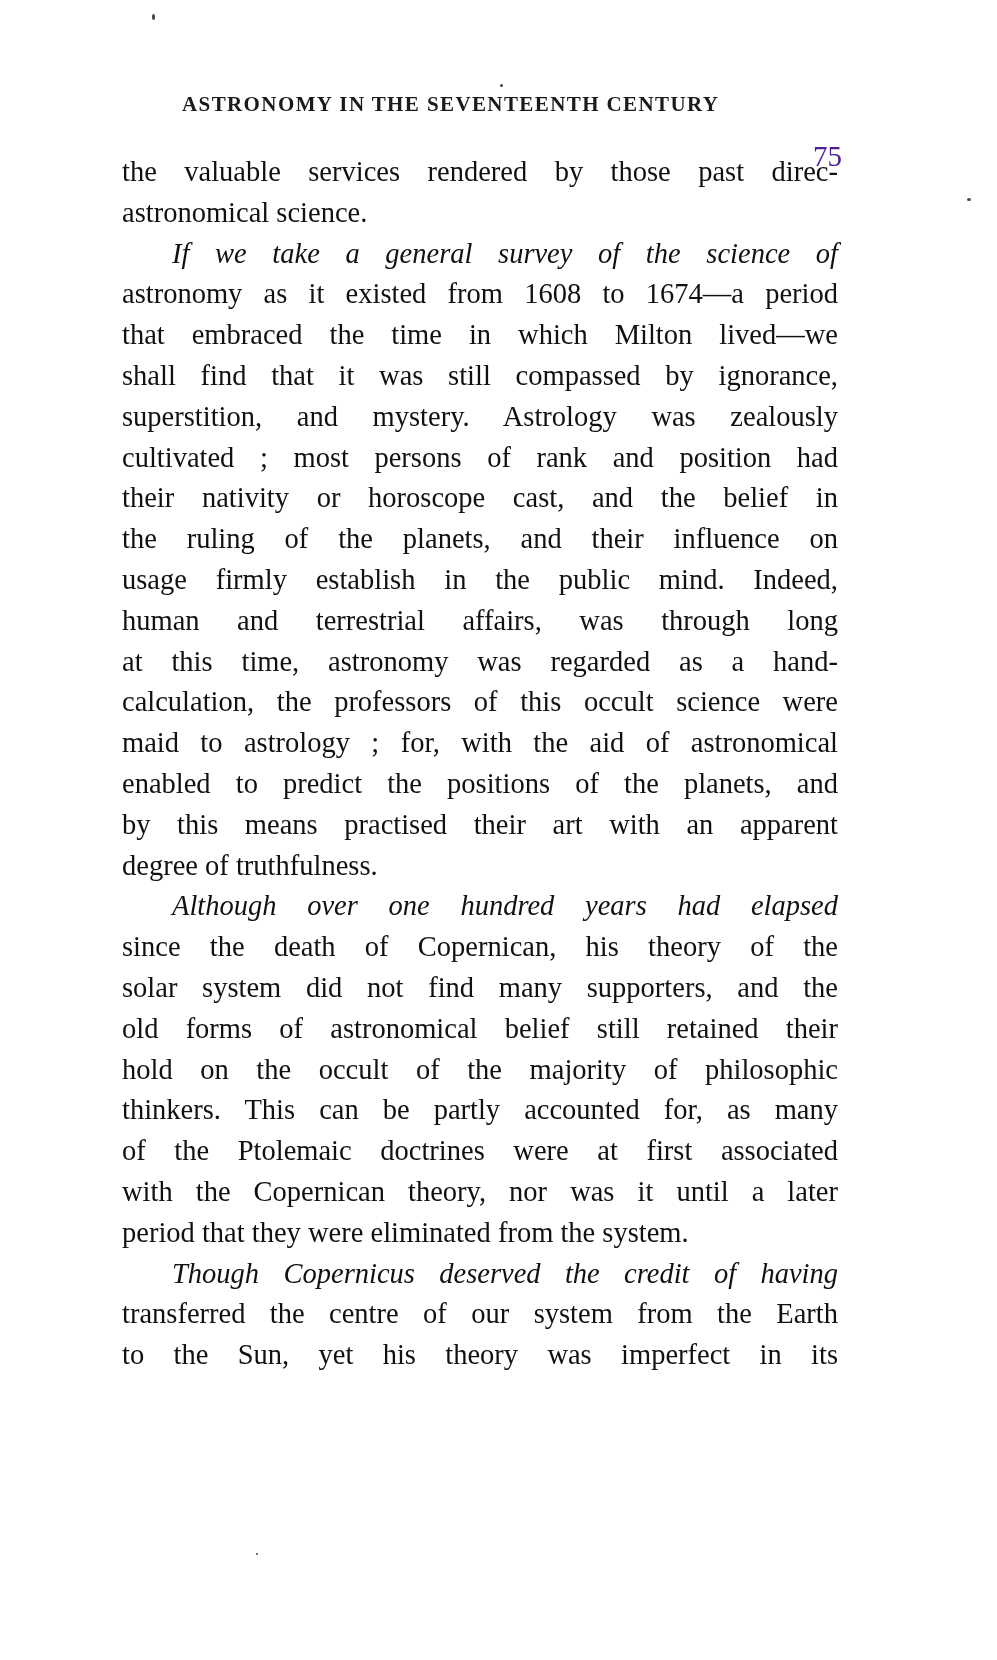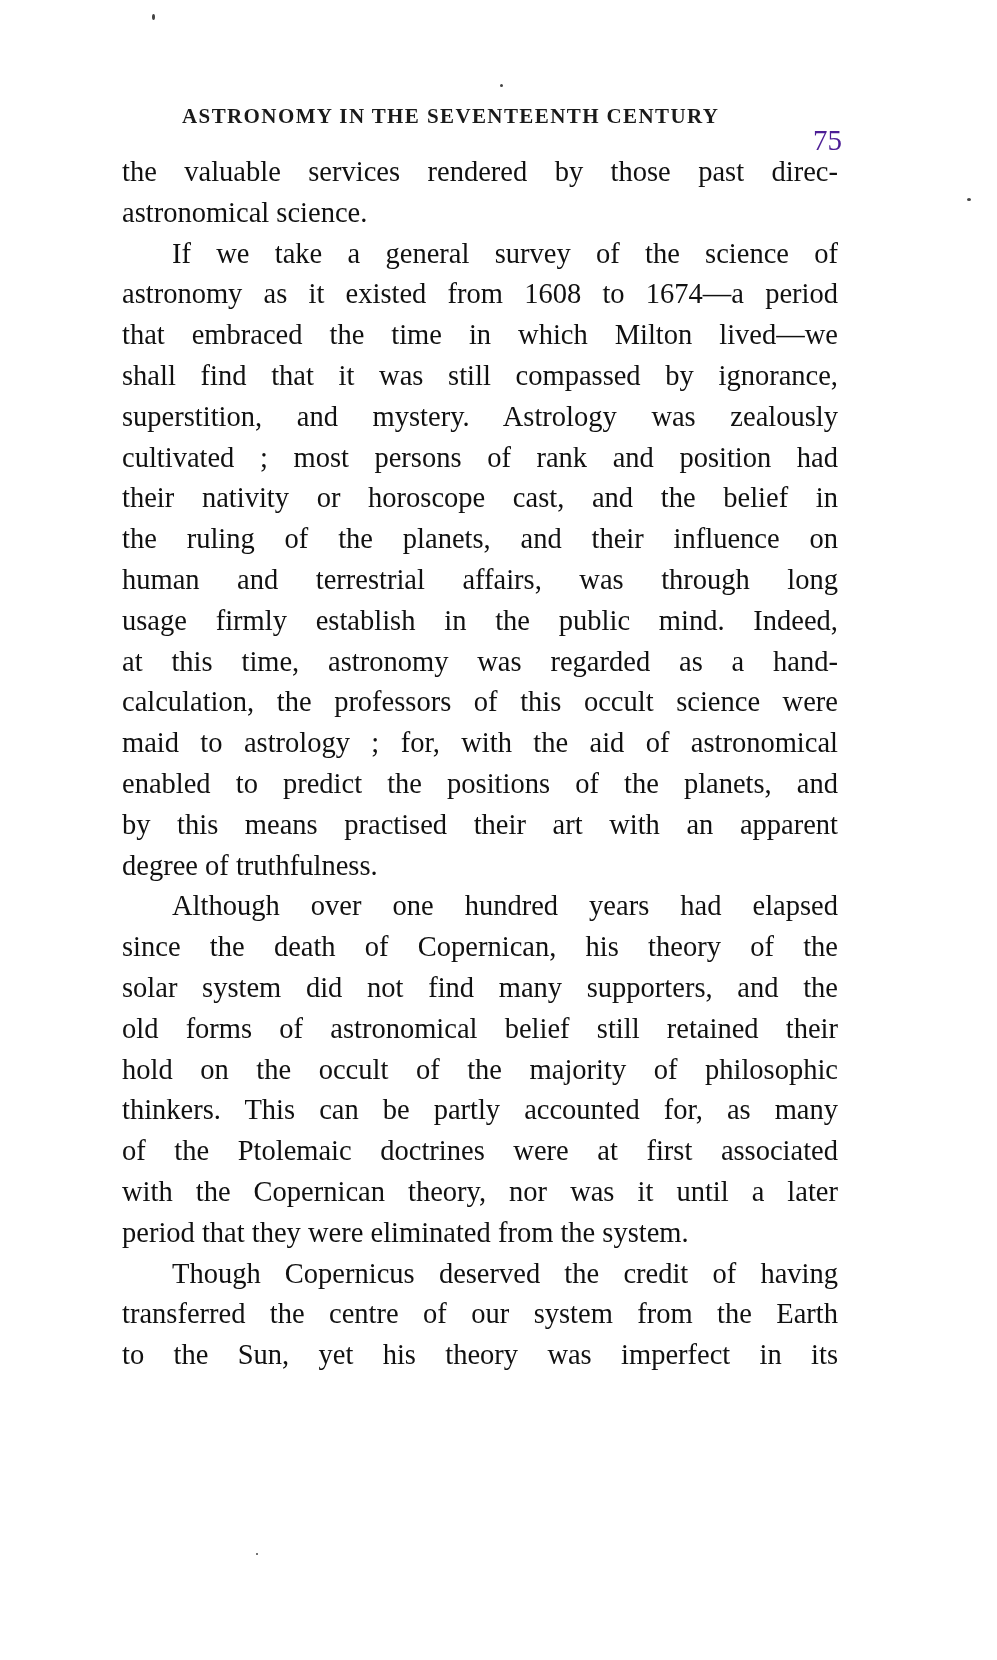--- a/index.html
+++ b/index.html
@@ -3,37 +3,37 @@
 <meta charset="utf-8">
 <style>
   html, body { margin: 0; padding: 0; background: #ffffff; }
   body { width: 997px; height: 1660px; position: relative; overflow: hidden; }
   .page {
     position: absolute; left: 0; top: 0; width: 997px; height: 1660px;
     background: #ffffff; color: #111;
     font-family: "Liberation Serif", "DejaVu Serif", serif;
   }
   .running-head {
-    position: absolute; left: 182px; top: 76px; width: 660px;
-    display: flex; justify-content: space-between; align-items: center;
+    position: absolute; left: 182px; top: 92px; width: 660px;
+    display: flex; justify-content: space-between; align-items: flex-start;
   }
   .running-title {
     font-size: 21px; letter-spacing: 1.4px; font-weight: bold; color: #1a1a1a;
   }
   .page-number { font-size: 29px; color: #4c1d95; margin-top: 48px; }
   .body-text {
     position: absolute; left: 122px; top: 152px; width: 716px;
   }
   .line {
     font-size: 28.5px; line-height: 40.8px; height: 40.8px;
     white-space: nowrap; text-align: justify; text-align-last: justify;
     color: #111;
   }
   .line.last { text-align-last: left; }
-  .line.indent { padding-left: 50px; }
+  .line.indent { padding-left: 50px; font-style: italic; }
   .speck { position: absolute; background: #444; border-radius: 50%; }
 </style>
 </head>
 <body>
 
 <div class="page">
   <div class="running-head">
     <span class="running-title">ASTRONOMY IN THE SEVENTEENTH CENTURY</span>
     <span class="page-number">75</span>
   </div>
@@ -42,22 +42,22 @@
       <div class="line">the valuable services rendered by those past direc-</div>
       <div class="line last">astronomical science.</div>
       <div class="line indent">If we take a general survey of the science of</div>
       <div class="line">astronomy as it existed from 1608 to 1674—a period</div>
       <div class="line">that embraced the time in which Milton lived—we</div>
       <div class="line">shall find that it was still compassed by ignorance,</div>
       <div class="line">superstition, and mystery.  Astrology was zealously</div>
       <div class="line">cultivated ; most persons of rank and position had</div>
       <div class="line">their nativity or horoscope cast, and the belief in</div>
       <div class="line">the ruling of the planets, and their influence on</div>
+      <div class="line">usage firmly establish in the public mind.  Indeed,</div>
       <div class="line">human and terrestrial affairs, was through long</div>
-      <div class="line">usage firmly establish in the public mind.  Indeed,</div>
       <div class="line">at this time, astronomy was regarded as a hand-</div>
       <div class="line">calculation, the professors of this occult science were</div>
       <div class="line">maid to astrology ; for, with the aid of astronomical</div>
       <div class="line">enabled to predict the positions of the planets, and</div>
       <div class="line">by this means practised their art with an apparent</div>
       <div class="line last">degree of truthfulness.</div>
       <div class="line indent">Although over one hundred years had elapsed</div>
       <div class="line">since the death of Copernican, his theory of the</div>
       <div class="line">solar system did not find many supporters, and the</div>
       <div class="line">old forms of astronomical belief still retained their</div>

